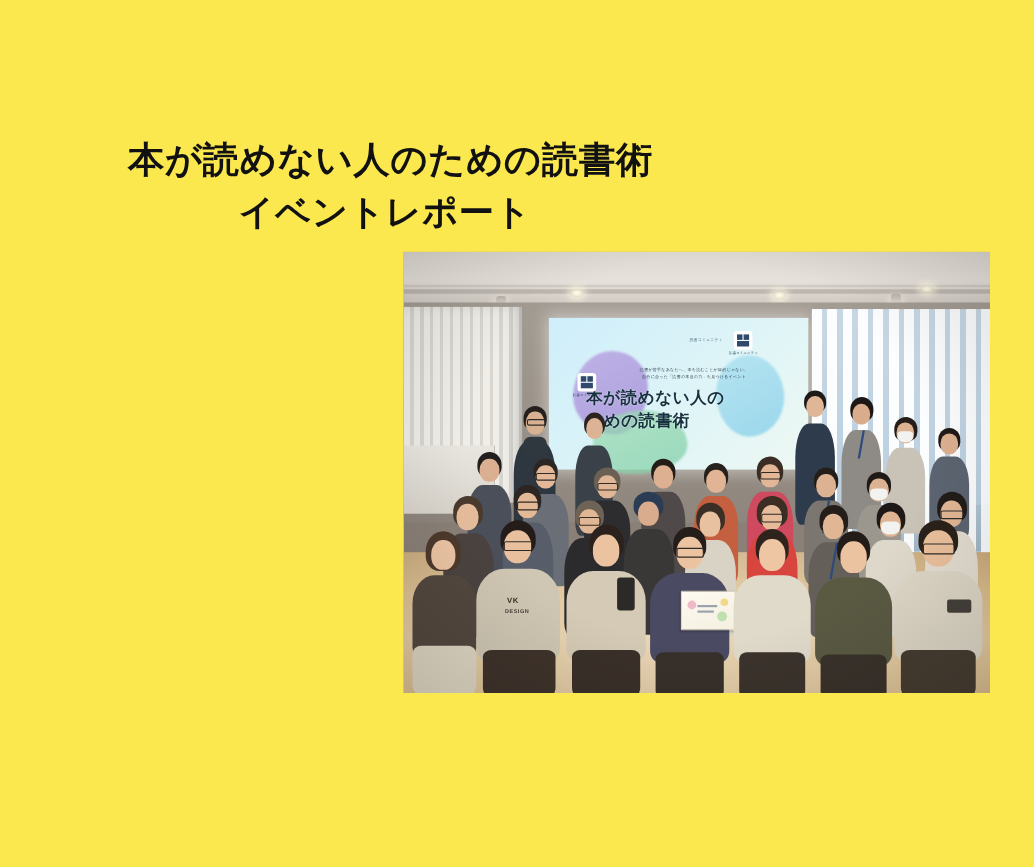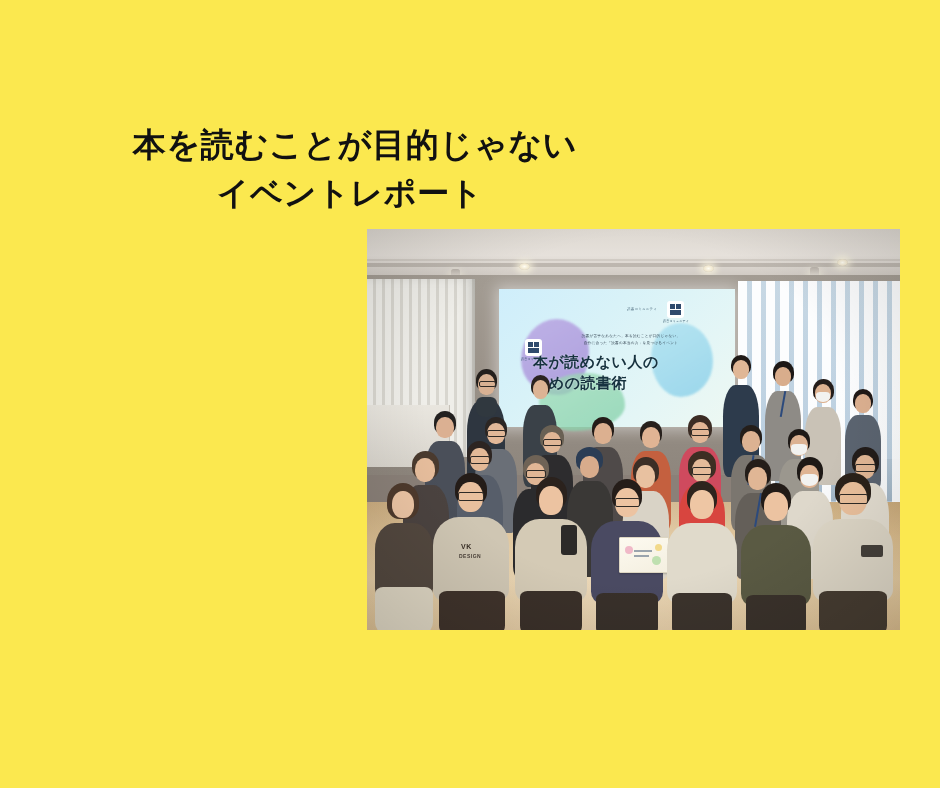--- a/index.html
+++ b/index.html
@@ -287,21 +287,21 @@
     pointer-events: none;
     background: radial-gradient(ellipse at 50% 45%, rgba(0,0,0,0) 55%, rgba(0,0,0,.14) 100%);
   }
 </style>
 </head>
 <body>
 
 <div id="slide" style="background: rgb(251, 232, 79);">
 
   <div id="title-block">
-    <div class="title-line" id="title-line-1" style="color: rgb(17, 17, 17);">本を読むことが目的じゃない</div>
+    <div class="title-line" id="title-line-1" style="color: rgb(17, 17, 17);">本が読めない人のための読書術</div>
     <div class="title-line" id="title-line-2" style="color: rgb(17, 17, 17);">イベントレポート</div>
   </div>
 
   <div id="photo">
 
     <div class="ceiling"></div>
     <div class="ceiling-rail b"></div>
     <div class="ceiling-rail"></div>
     <div class="downlight" style="left:152px; top:34px;"></div>
     <div class="downlight" style="left:336px; top:36px;"></div>

